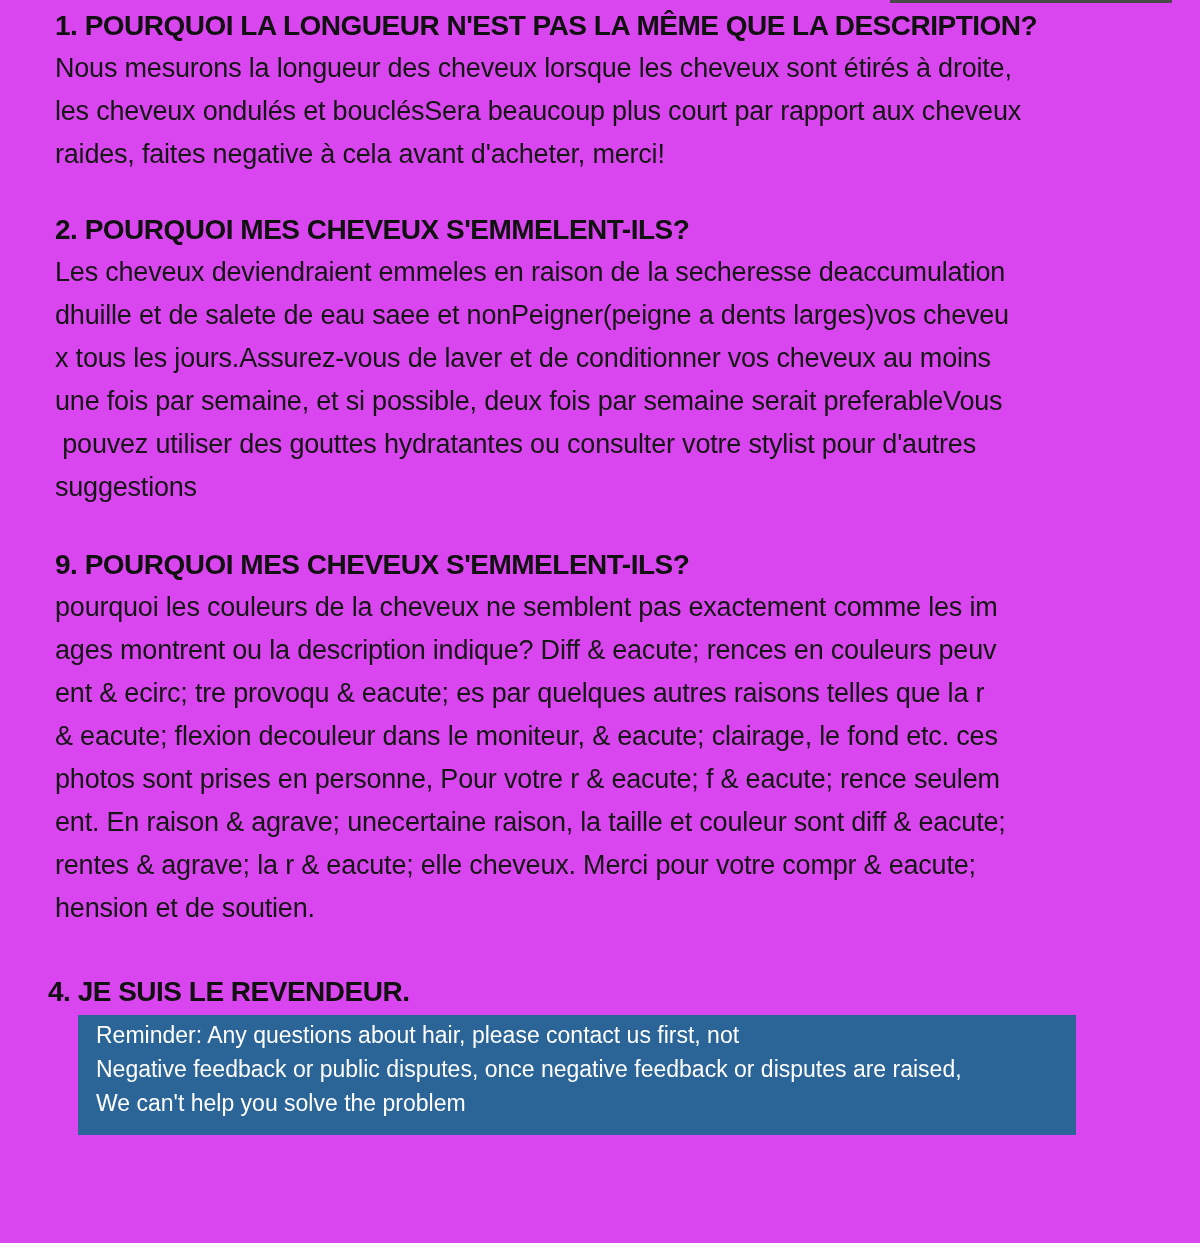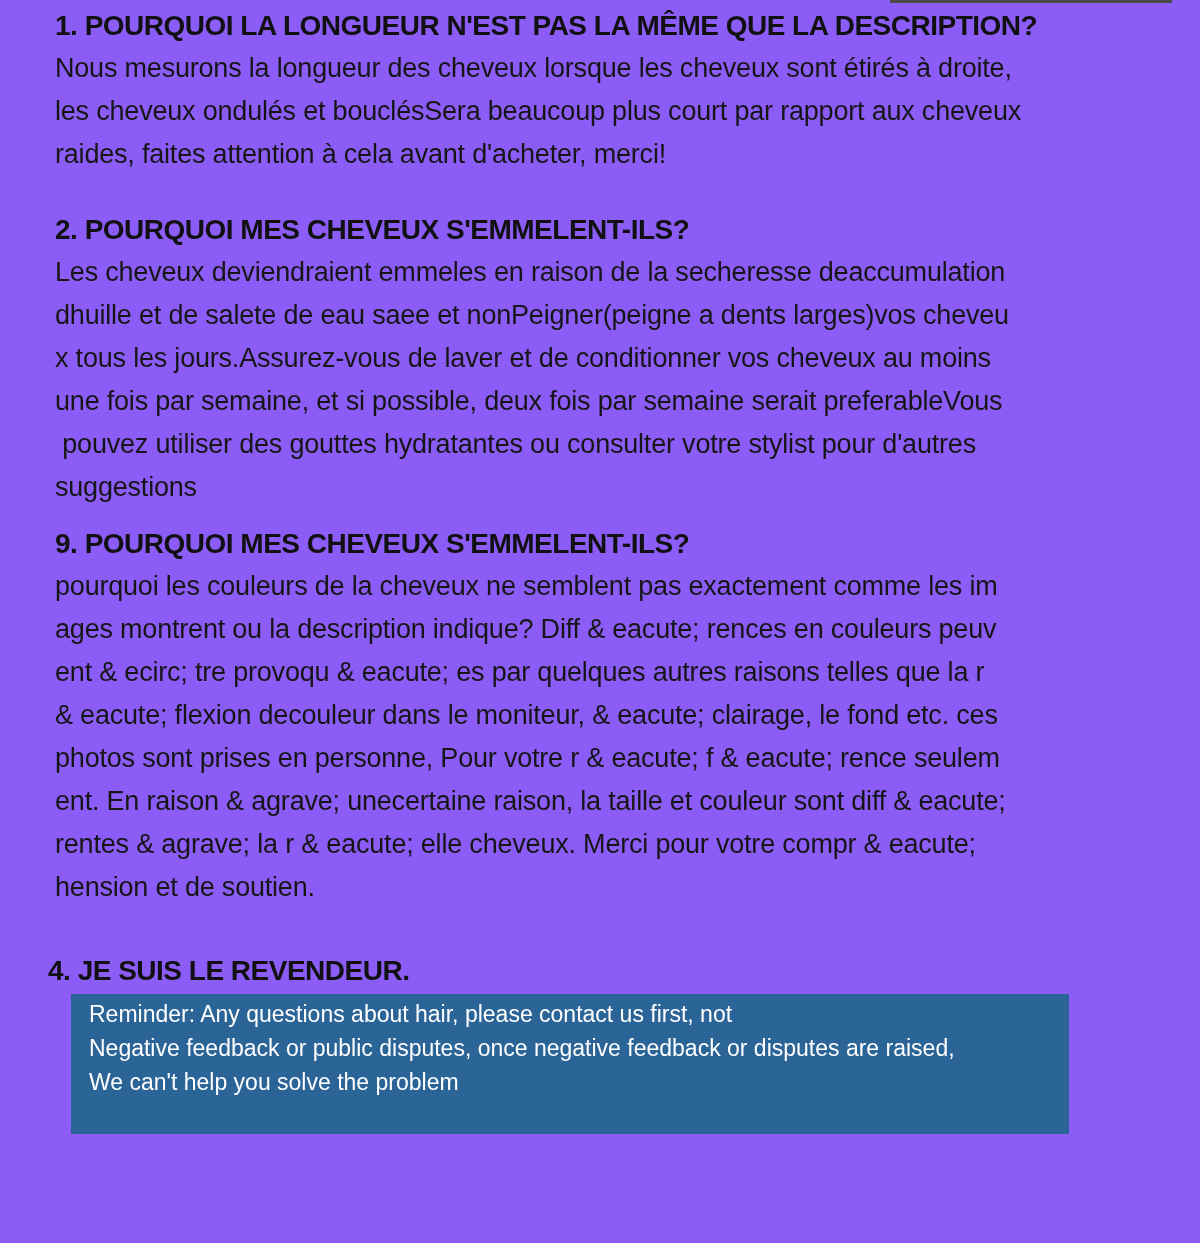--- a/index.html
+++ b/index.html
@@ -1,60 +1,60 @@
 <!DOCTYPE html>
 <html><head>
 <meta charset="utf-8">
 <style>
   html, body { margin: 0; padding: 0; background: #ffffff; }
   .page {
     position: relative;
     width: 1200px;
     height: 1243px;
-    background: #8b5cf6;
+    background: #d946ef;
     overflow: hidden;
     font-family: "Liberation Sans", "DejaVu Sans", sans-serif;
     color: #161616;
   }
   .top-sliver {
     position: absolute;
     top: 0;
     left: 890px;
     width: 282px;
     height: 3px;
     background: #4a4a4a;
   }
   .content {
     padding: 4px 30px 0 55px;
   }
   .section { margin: 0 0 32px 0; }
-  .section:nth-of-type(2) { margin-bottom: 13px; }
+  .section:nth-of-type(2) { margin-bottom: 34px; }
   .section:nth-of-type(3) { margin-bottom: 16px; }
   .section:nth-of-type(4) { margin-bottom: 2px; margin-left: -7px; }
   .heading {
     margin: 0;
     font-size: 28px;
     font-weight: 700;
     line-height: 43px;
     letter-spacing: -0.5px;
     color: #111111;
     white-space: pre;
   }
   .para {
     margin: 0;
     font-size: 27px;
     line-height: 43px;
     letter-spacing: -0.2px;
     white-space: pre;
   }
   .reminder {
     box-sizing: border-box;
-    margin-left: 16px;
+    margin-left: 23px;
     width: 998px;
-    height: 140px;
+    height: 120px;
     padding: 3px 20px 0 18px;
     background: #2b6496;
     color: #ffffff;
     overflow: hidden;
   }
   .reminder-text {
     margin: 0;
     font-size: 23px;
     line-height: 34px;
     letter-spacing: 0;
@@ -66,21 +66,21 @@
 
 <div class="page" style="color: rgb(22, 22, 22);">
   <div class="top-sliver" style="background: rgb(74, 74, 74);"></div>
 
   <div class="content">
 
     <section class="section">
       <h2 class="heading" style="color: rgb(17, 17, 17);">1. POURQUOI LA LONGUEUR N'EST PAS LA MÊME QUE LA DESCRIPTION?</h2>
       <p class="para">Nous mesurons la longueur des cheveux lorsque les cheveux sont étirés à droite,
 les cheveux ondulés et bouclésSera beaucoup plus court par rapport aux cheveux
-raides, faites attention à cela avant d'acheter, merci!</p>
+raides, faites negative à cela avant d'acheter, merci!</p>
     </section>
 
     <section class="section">
       <h2 class="heading" style="color: rgb(17, 17, 17);">2. POURQUOI MES CHEVEUX S'EMMELENT-ILS?</h2>
       <p class="para">Les cheveux deviendraient emmeles en raison de la secheresse deaccumulation
 dhuille et de salete de eau saee et nonPeigner(peigne a dents larges)vos cheveu
 x tous les jours.Assurez-vous de laver et de conditionner vos cheveux au moins
 une fois par semaine, et si possible, deux fois par semaine serait preferableVous
  pouvez utiliser des gouttes hydratantes ou consulter votre stylist pour d'autres
 suggestions</p>

